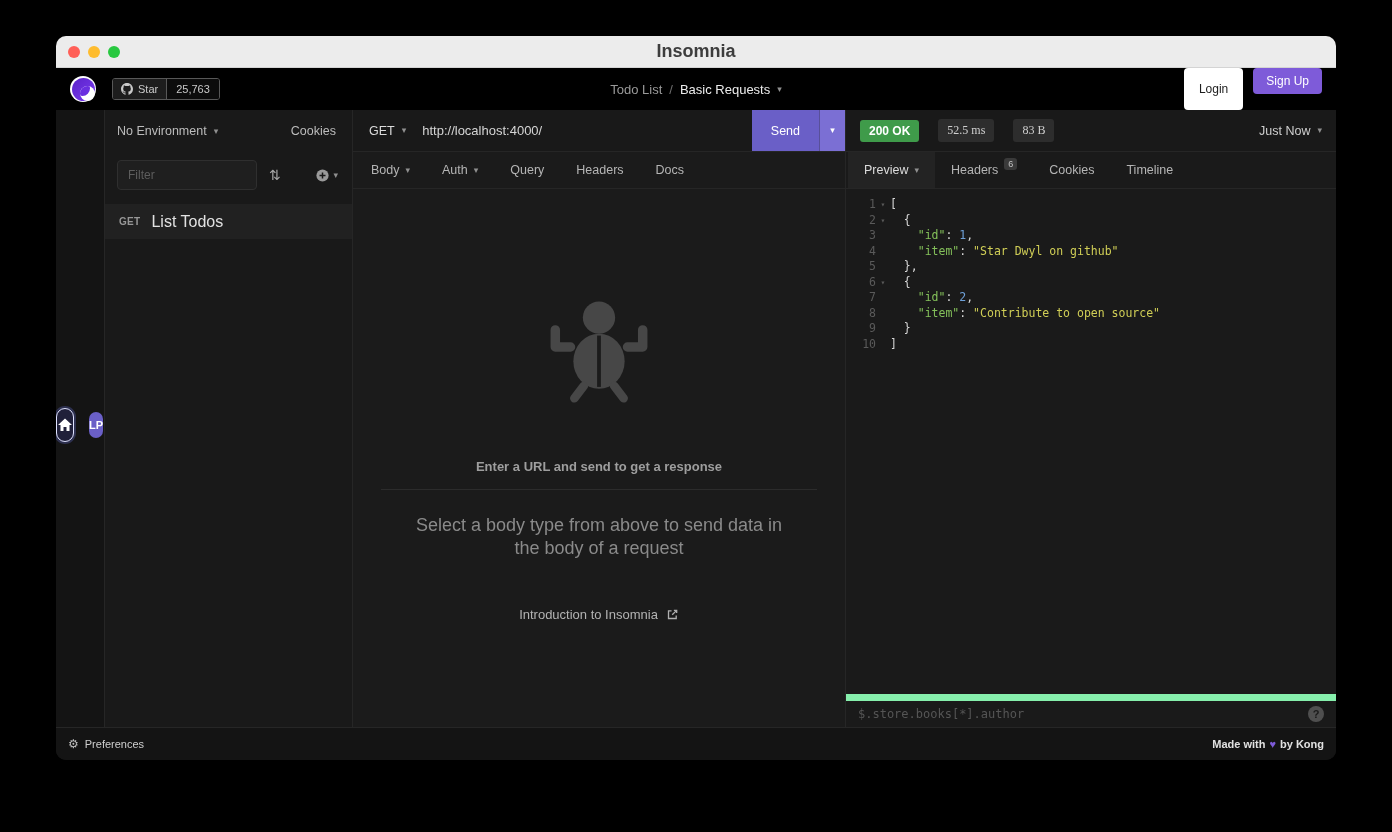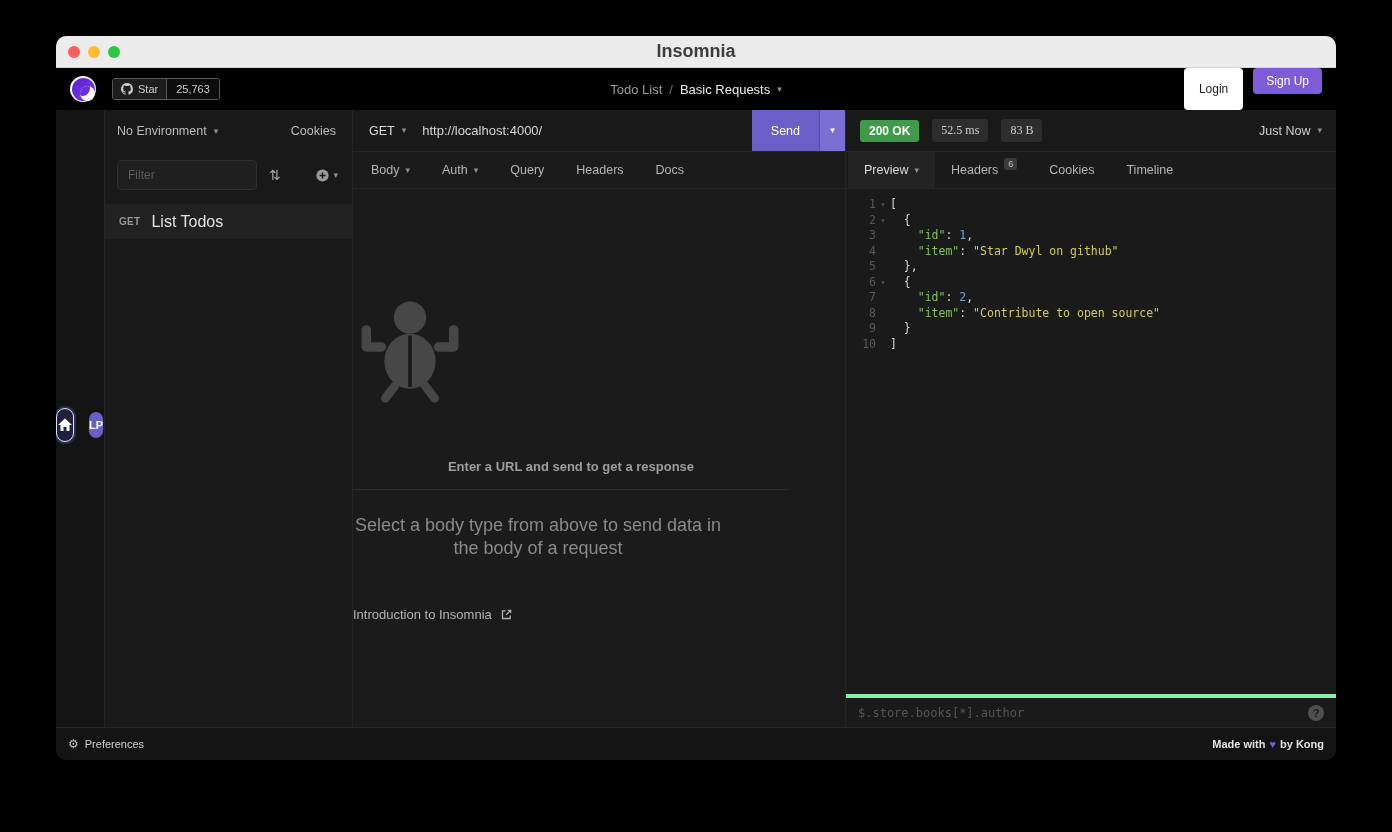--- a/index.html
+++ b/index.html
@@ -98,53 +98,53 @@
   .btn-send-caret .caret { color: #fff; }
 
   .tabs { height: 37px; flex-shrink: 0; display: flex; align-items: stretch;
     border-bottom: 1px solid #262626; padding-left: 2px; }
   .tab { display: flex; align-items: center; gap: 6px; padding: 0 16px; font-size: 12.5px;
     color: #b5b5b5; cursor: pointer; }
   .tab.active { background: #232323; color: #dcdcdc; }
   .sup-badge { background: #3a3a3a; color: #c2c2c2; font-size: 9px; padding: 1px 4px;
     border-radius: 3px; transform: translateY(-6px); }
 
-  .empty { flex: 1; display: flex; flex-direction: column; align-items: flex-start; overflow: hidden; }
+  .empty { flex: 1; display: flex; flex-direction: column; align-items: center; overflow: hidden; }
   .bug-icon { margin-top: 100px; }
   .empty-title { margin-top: 54px; width: calc(100% - 56px); text-align: center; font-size: 13px;
     font-weight: 700; color: #9e9e9e; padding-bottom: 15px; border-bottom: 1px solid #2c2c2c; }
   .empty-sub { margin-top: 24px; max-width: 370px; text-align: center; font-size: 18px;
     color: #8a8a8a; line-height: 1.25; }
   .empty-link { margin-top: 48px; display: flex; align-items: center; gap: 8px; font-size: 13px;
     color: #b3b3b3; cursor: pointer; }
 
   
   .response-pane { width: 491px; flex-shrink: 0; display: flex; flex-direction: column;
     background: #1a1a1a; border-left: 1px solid #262626; }
-  .status-row { height: 42px; flex-shrink: 0; display: flex; align-items: center; gap: 13px;
+  .status-row { height: 42px; flex-shrink: 0; display: flex; align-items: center; gap: 19px;
     padding: 0 14px; background: #191919; border-bottom: 1px solid #262626; }
   .status-badge { background: var(--success, #3f9b4a); color: #fff; font-size: 12px; font-weight: 700;
     padding: 4px 9px; border-radius: 3px; }
   .chip { background: #2d2d2d; color: #cfcfcf; font-size: 12px; padding: 4px 9px; border-radius: 3px; font-family: Liberation Serif, serif; }
   .recency { margin-left: auto; display: flex; align-items: center; gap: 7px; font-size: 12.5px;
     color: #cfcfcf; cursor: pointer; }
 
   .code { flex: 1; overflow: auto; padding: 8px 0; font-family: "DejaVu Sans Mono", monospace;
     font-size: 11.5px; line-height: 15.5px; }
   .code-line { display: flex; }
   .line-num { width: 30px; flex-shrink: 0; text-align: right; color: #5a5a5a; }
   .fold { width: 14px; flex-shrink: 0; text-align: center; color: #5a5a5a; font-size: 8px;
     line-height: 15.5px; cursor: pointer; }
   .line-content { white-space: pre; color: #d6d6d6; }
   .tk-p { color: #d6d6d6; }
   .tk-k { color: var(--json-key, #84c05a); }
   .tk-n { color: var(--json-number, #6ea0d8); }
   .tk-s { color: var(--json-string, #d0ce56); }
 
-  .response-filter-row { height: 33px; flex-shrink: 0; border-top: 4px solid #86efac;
+  .response-filter-row { height: 33px; flex-shrink: 0; border-top: 7px solid #86efac;
     display: flex; align-items: center; padding: 0 12px; gap: 8px; }
   .response-filter-row input { flex: 1; background: transparent; border: none; outline: none;
     font-family: "DejaVu Sans Mono", monospace; font-size: 12px; color: #aaa; }
   .response-filter-row input::placeholder { color: #555; }
   .help-icon { width: 16px; height: 16px; border-radius: 50%; background: #4f4f4f; color: #1a1a1a;
     font-size: 11px; font-weight: 700; display: flex; align-items: center; justify-content: center;
     cursor: pointer; flex-shrink: 0; }
 
   
   .statusbar { height: 33px; flex-shrink: 0; background: #141414; border-top: 1px solid #262626;

